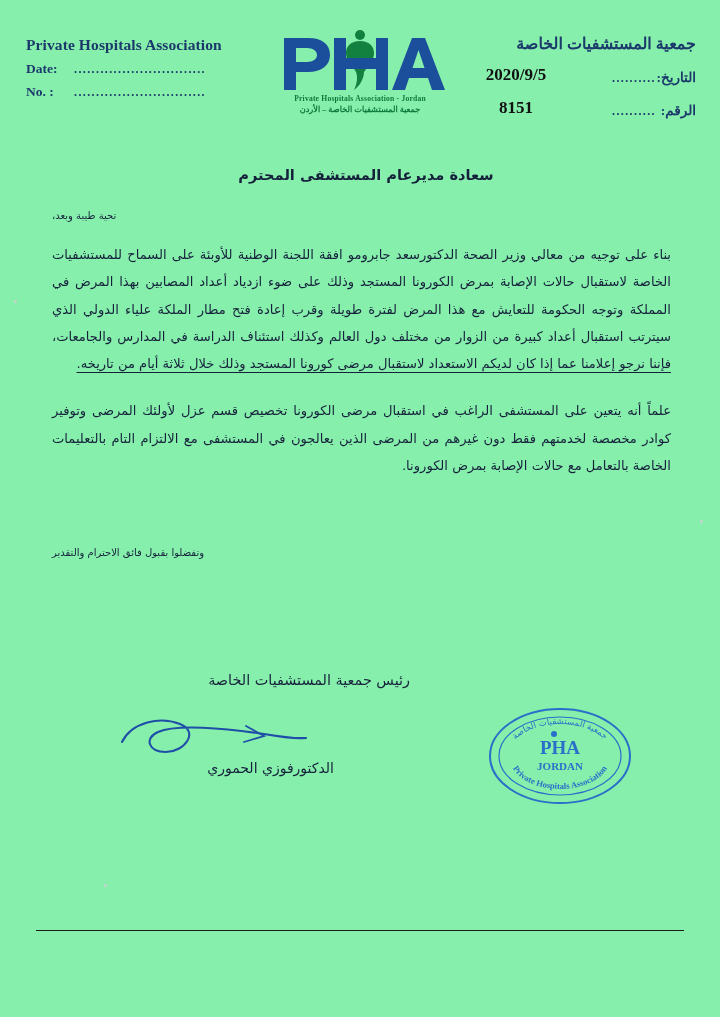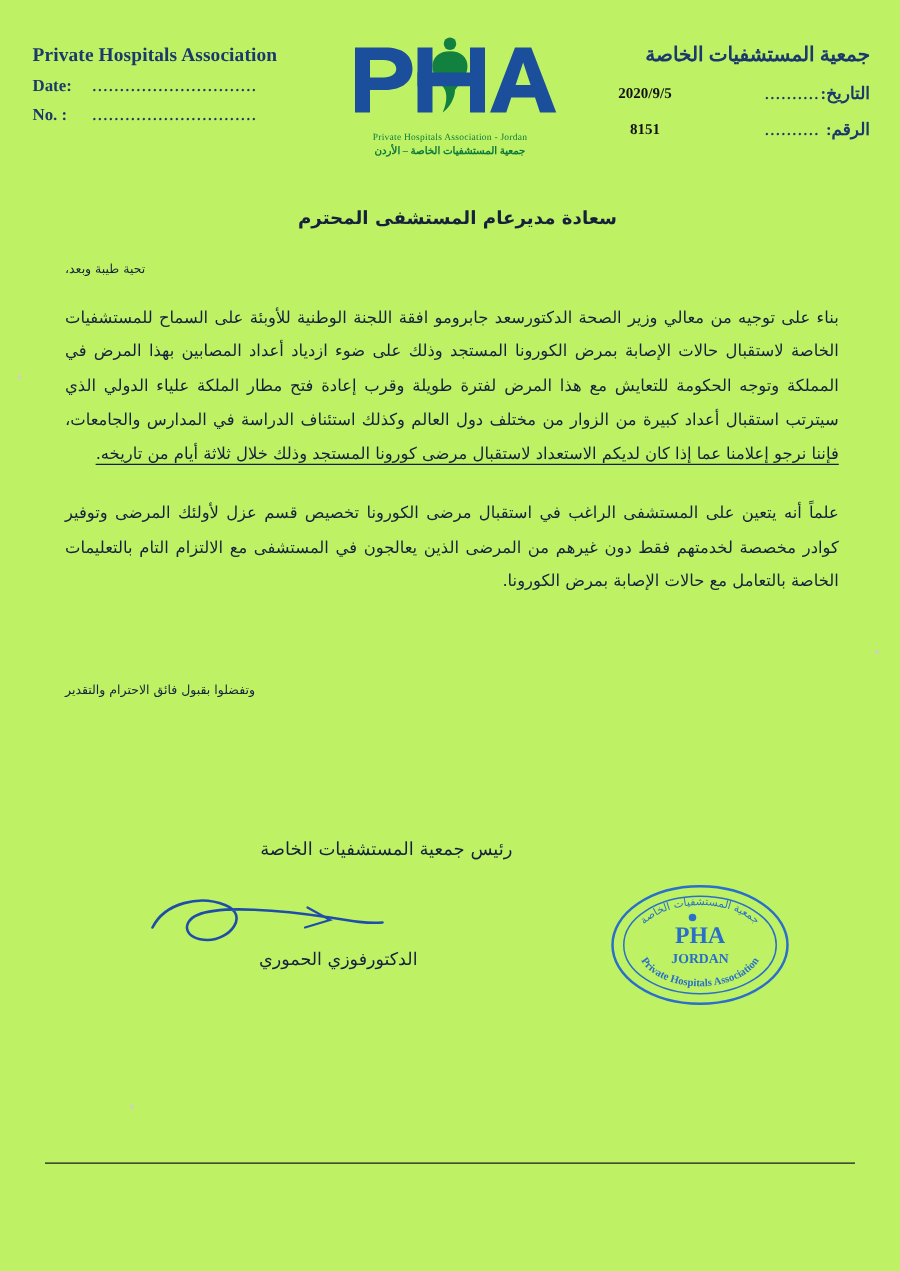--- a/index.html
+++ b/index.html
@@ -12,21 +12,21 @@
     height: 1017px;
     position: relative;
     font-family: "Liberation Serif", serif;
     color: #111111;
     overflow: hidden;
   }
 
   .page {
     position: absolute;
     inset: 0;
-    background: #bef264;
+    background: #86efac;
   }
 
   
   .header {
     position: absolute;
     top: 28px;
     left: 0;
     right: 0;
     height: 110px;
   }
@@ -76,23 +76,23 @@
     width: 200px;
     text-align: center;
   }
   .logo-mark {
     position: relative;
     height: 66px;
   }
   .logo-sub-en {
     font-size: 7.6px;
     color: #0f7a3d;
-    font-weight: normal;
+    font-weight: bold;
     letter-spacing: .2px;
-    margin-top: 11px;
+    margin-top: 0;
   }
   .logo-sub-ar {
     font-size: 8.2px;
     color: #0f7a3d;
     font-weight: bold;
     direction: rtl;
     margin-top: 1px;
   }
 
   .hdr-right {
@@ -122,21 +122,21 @@
   .rrow .dots {
     flex: 0 0 70px;
     letter-spacing: 1.4px;
     font-size: 12px;
     overflow: hidden;
     white-space: nowrap;
   }
   .rrow .val {
     flex: 1;
     text-align: center;
-    font-size: 12px;
+    font-size: 17px;
     font-weight: bold;
     color: #111;
     font-family: "Liberation Serif", serif;
     padding-bottom: 1px;
   }
 
   
   .doc-body {
     position: absolute;
     top: 160px;

